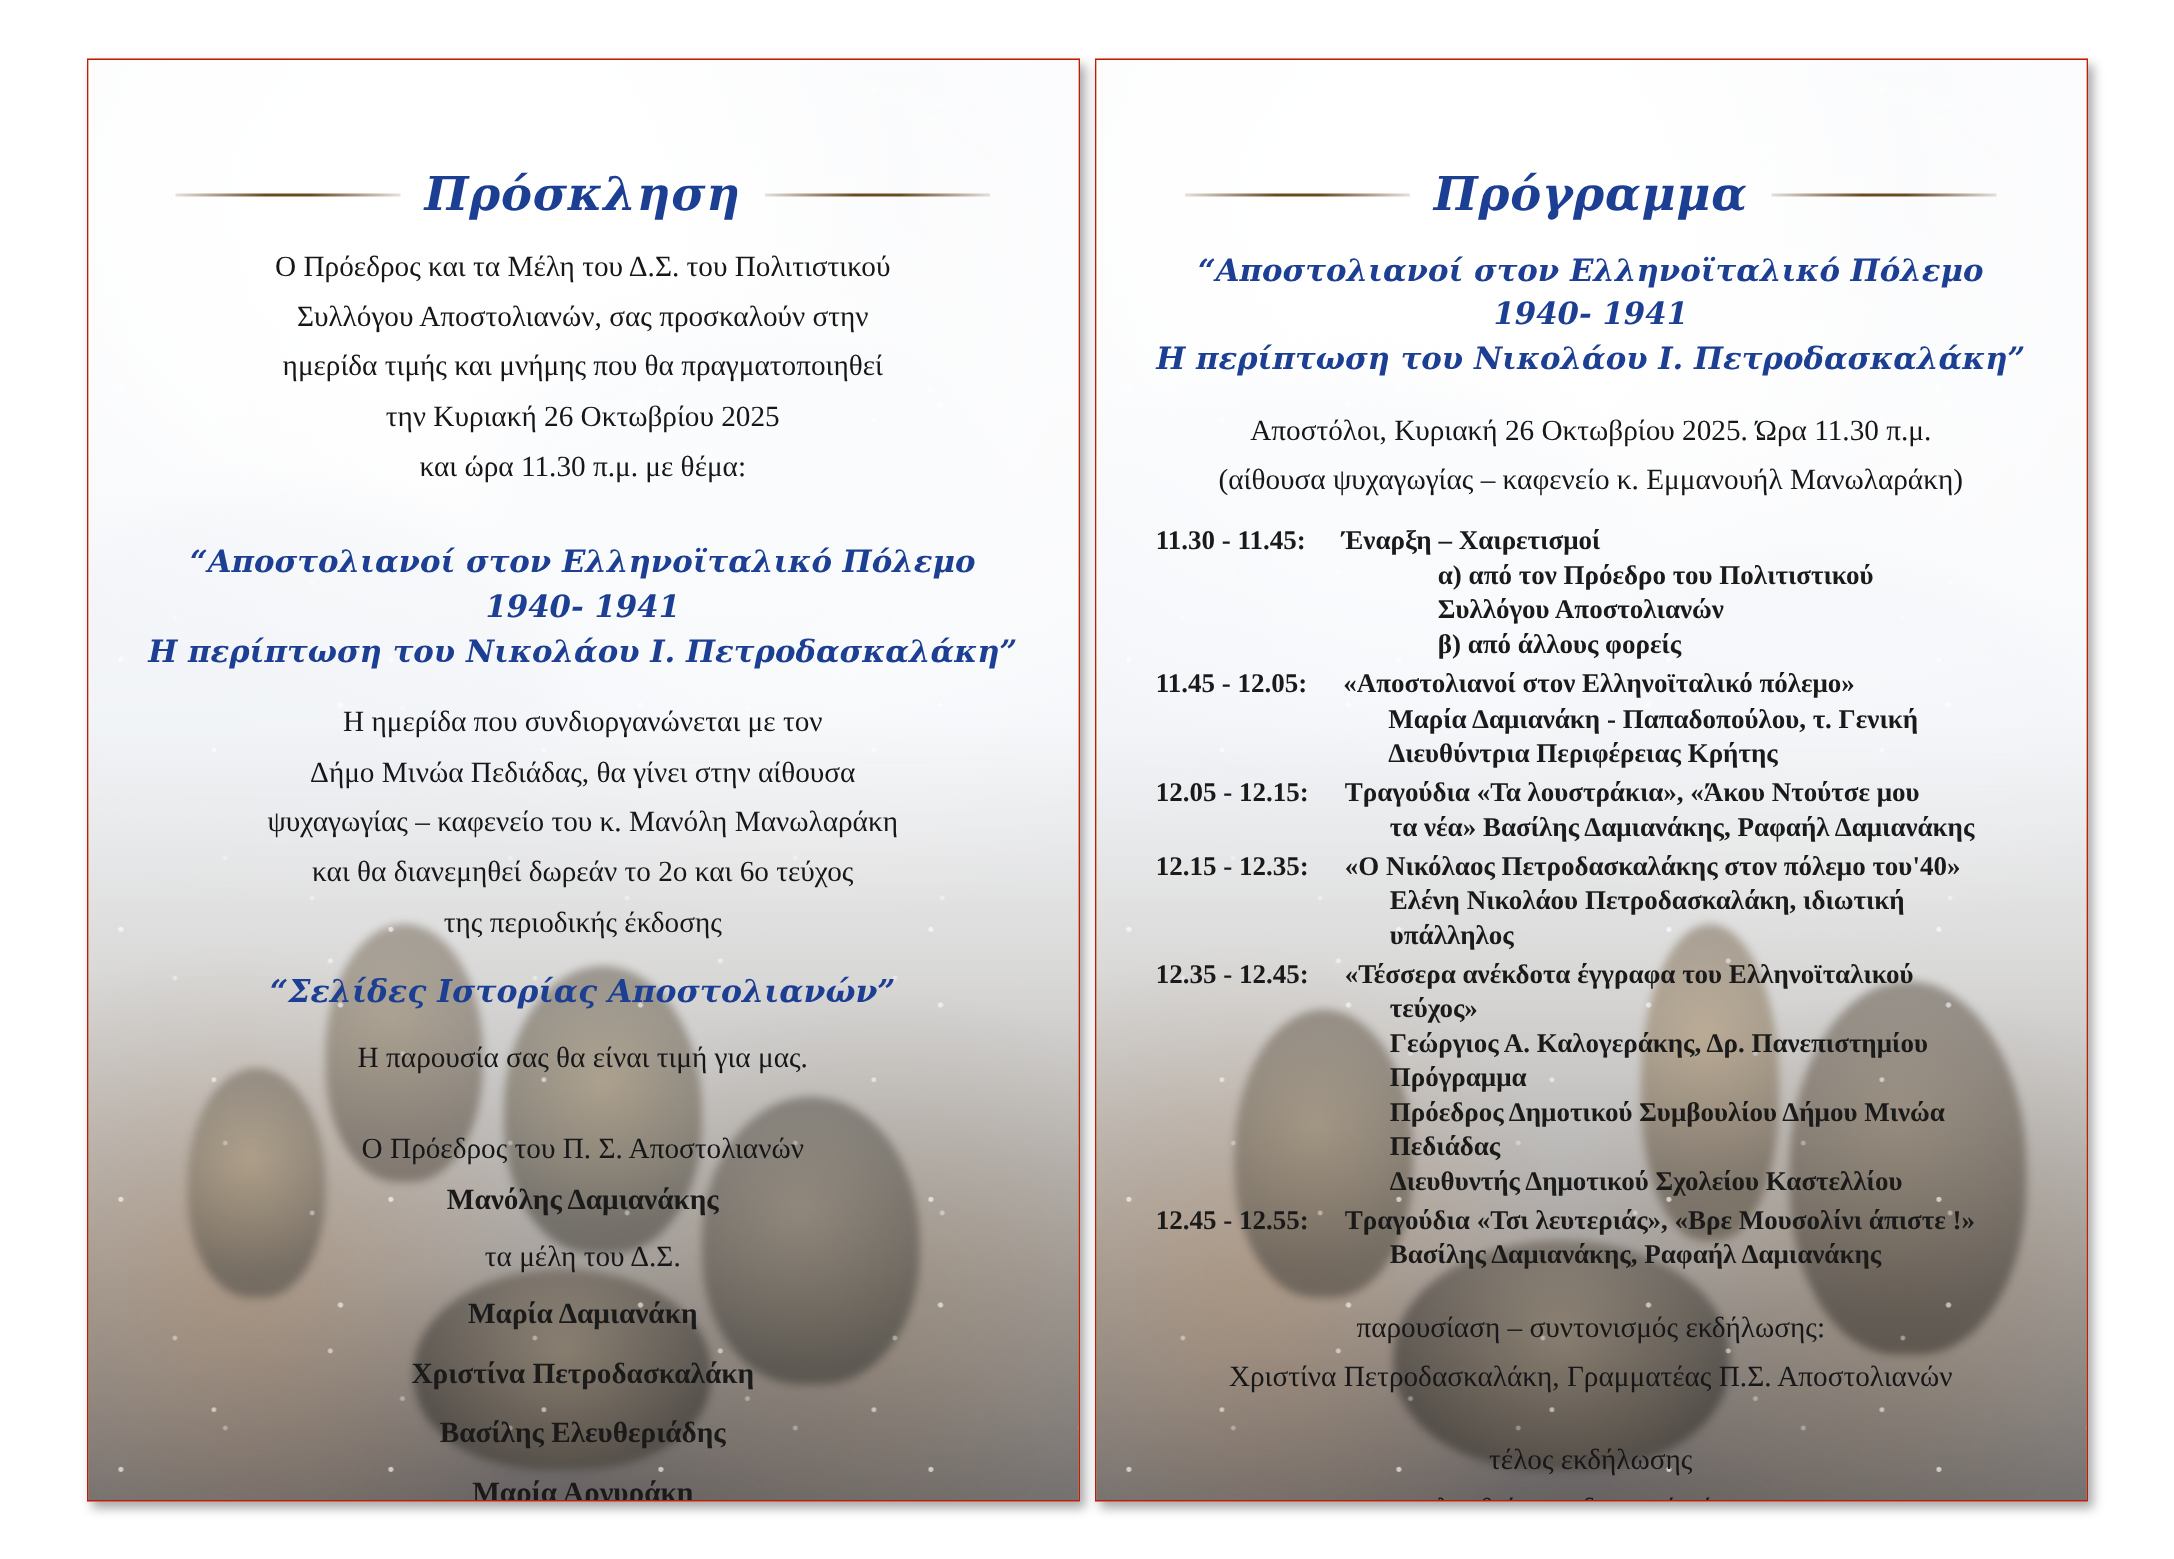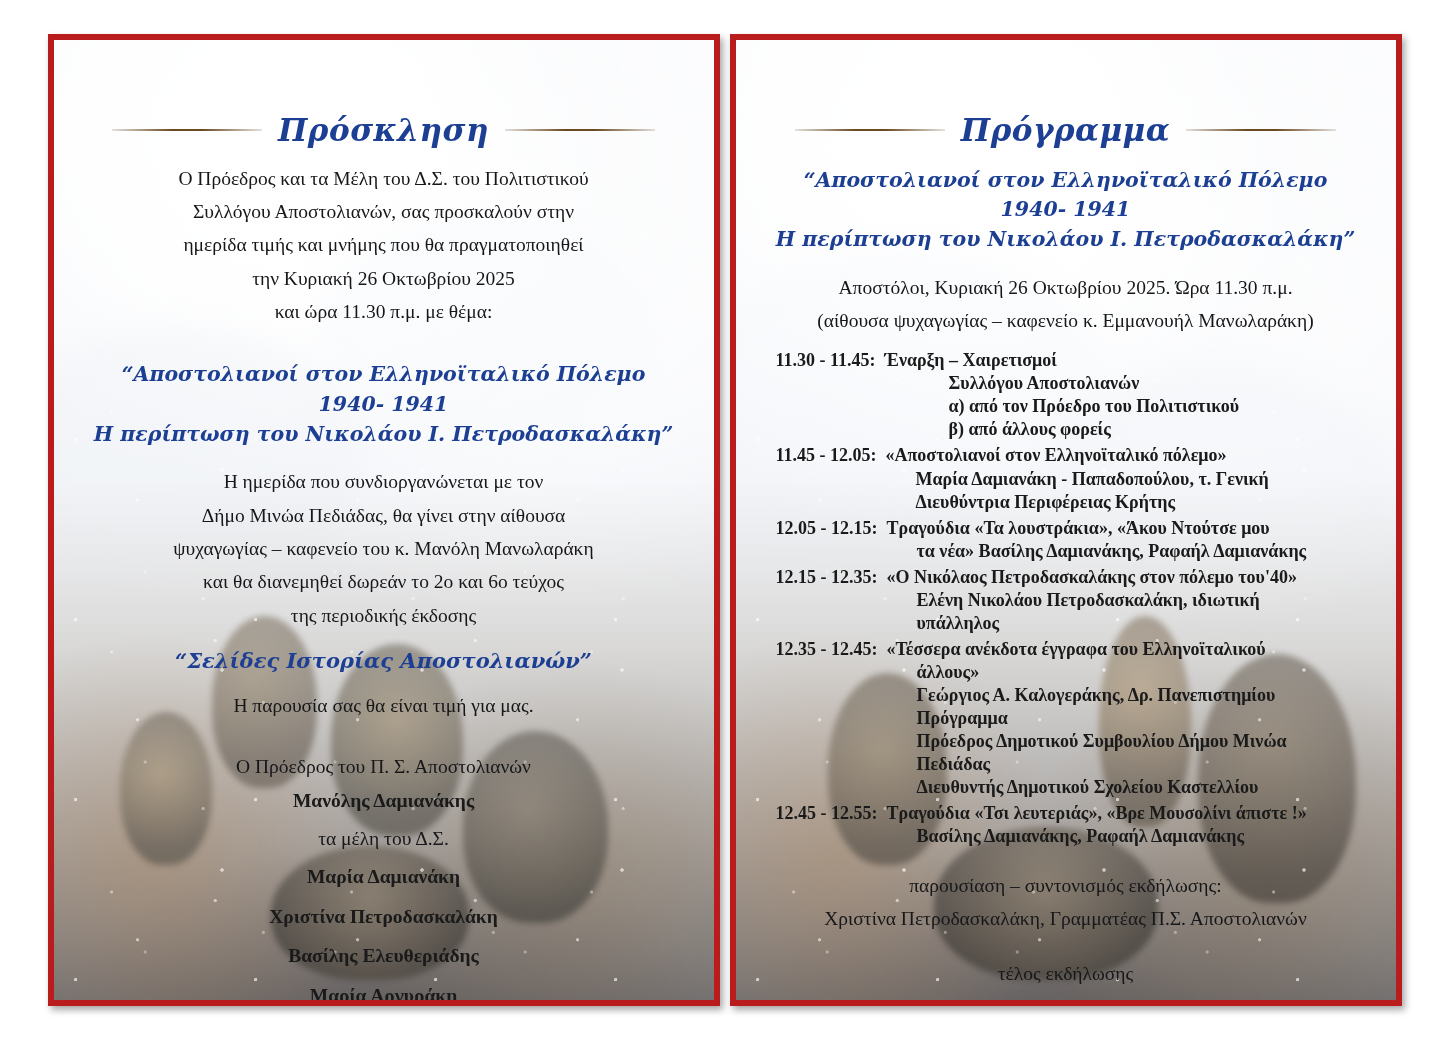--- a/index.html
+++ b/index.html
@@ -26,21 +26,21 @@
   }
 
   
   .panel {
     position: relative;
     width: 660px;
     height: 960px;
     overflow: hidden;
     background: #fde047;
     box-shadow: 3px 4px 7px rgba(0,0,0,0.35);
-    border: 6px solid #b91c1c;
+    border: 1px solid #b91c1c;
   }
 
   
   .bg-art {
     position: absolute;
     inset: 0;
     z-index: 0;
   }
   .bg-art .wash {
     position: absolute;
@@ -183,21 +183,21 @@
     display: flex;
     align-items: flex-start;
     gap: 9px;
     margin-bottom: 3px;
   }
   .slot-time {
     white-space: nowrap;
     flex: 0 0 auto;
     font-size: 18px;
   }
-  .slot-body { flex: 1 1 auto; }
+  .slot-body { flex: 1 1 auto; margin-left: 15px; }
   .slot-body .lead { margin: 0; }
   .slot-body .indent1 { margin: 0; padding-left: 64px; }
   .slot-body .indent2 { margin: 0; padding-left: 30px; }
 
   .closing {
     margin-top: 26px;
     text-align: center;
     font-size: 19px;
     line-height: 1.34;
   }
@@ -321,22 +321,22 @@
         <p class="para">Αποστόλοι, Κυριακή 26 Οκτωβρίου 2025. Ώρα 11.30 π.μ.</p>
         <p class="para">(αίθουσα ψυχαγωγίας – καφενείο κ. Εμμανουήλ Μανωλαράκη)</p>
       </div>
 
       <div class="schedule">
 
         <div class="slot">
           <div class="slot-time">11.30 - 11.45:</div>
           <div class="slot-body">
             <p class="lead">Έναρξη – Χαιρετισμοί</p>
+            <p class="indent1">α) από τον Πρόεδρο του Πολιτιστικού</p>
             <p class="indent1">Συλλόγου Αποστολιανών</p>
-            <p class="indent1">α) από τον Πρόεδρο του Πολιτιστικού</p>
             <p class="indent1">β) από άλλους φορείς</p>
           </div>
         </div>
 
         <div class="slot">
           <div class="slot-time">11.45 - 12.05:</div>
           <div class="slot-body">
             <p class="lead">«Αποστολιανοί στον Ελληνοϊταλικό πόλεμο»</p>
             <p class="indent2">Μαρία Δαμιανάκη - Παπαδοπούλου, τ. Γενική</p>
             <p class="indent2">Διευθύντρια Περιφέρειας Κρήτης</p>
@@ -357,21 +357,21 @@
             <p class="lead">«Ο Νικόλαος Πετροδασκαλάκης στον πόλεμο του'40»</p>
             <p class="indent2">Ελένη Νικολάου Πετροδασκαλάκη, ιδιωτική</p>
             <p class="indent2">υπάλληλος</p>
           </div>
         </div>
 
         <div class="slot">
           <div class="slot-time">12.35 - 12.45:</div>
           <div class="slot-body">
             <p class="lead">«Τέσσερα ανέκδοτα έγγραφα του Ελληνοϊταλικού</p>
-            <p class="indent2">άλλους»</p>
+            <p class="indent2">τεύχος»</p>
             <p class="indent2">Γεώργιος Α. Καλογεράκης, Δρ. Πανεπιστημίου</p>
             <p class="indent2">Πρόγραμμα</p>
             <p class="indent2">Πρόεδρος Δημοτικού Συμβουλίου Δήμου Μινώα</p>
             <p class="indent2">Πεδιάδας</p>
             <p class="indent2">Διευθυντής Δημοτικού Σχολείου Καστελλίου</p>
           </div>
         </div>
 
         <div class="slot">
           <div class="slot-time">12.45 - 12.55:</div>

